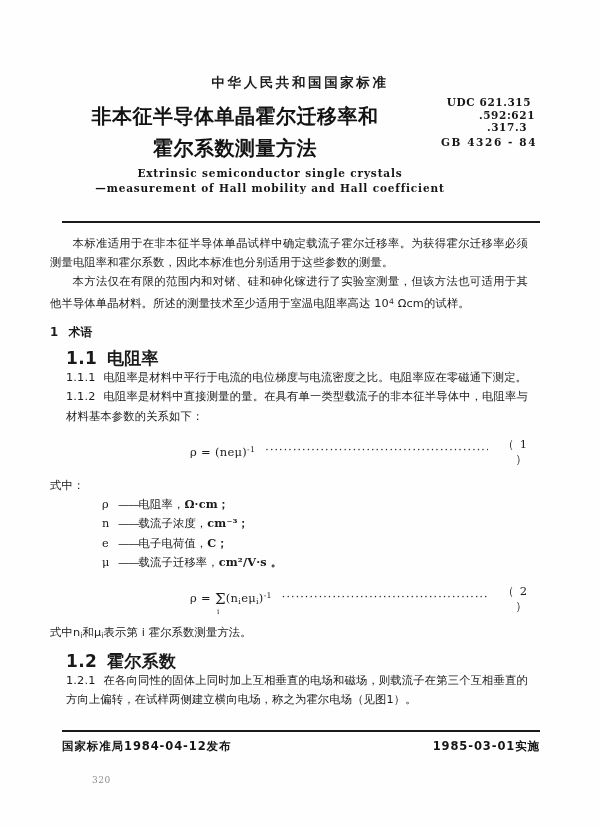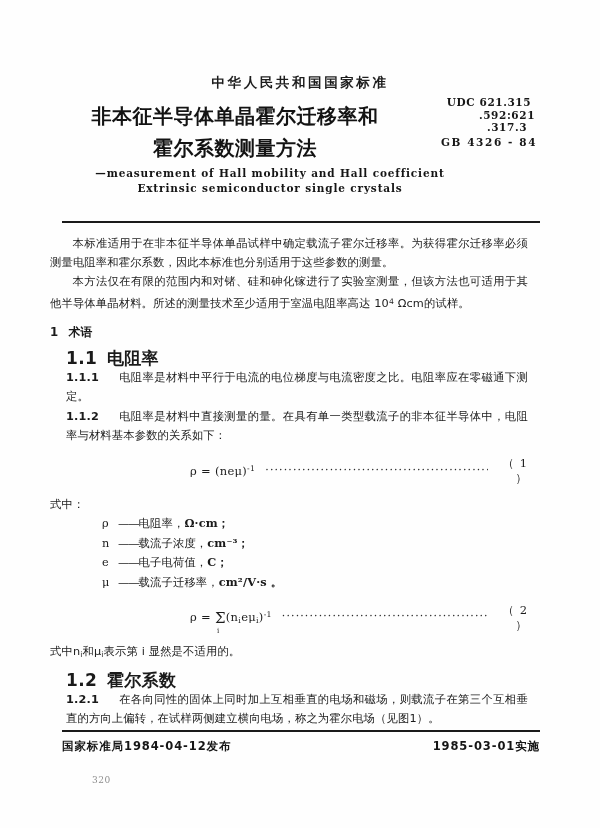--- a/index.html
+++ b/index.html
@@ -136,22 +136,22 @@
 
   .h3para {
     font-size: 11.3px;
     line-height: 19.2px;
     text-align: justify;
     padding-left: 16px;
     text-indent: 0;
     letter-spacing: 0.15px;
   }
   .h3para .num {
-    font-weight: 700;
-    margin-right: 20px;
+    font-weight: 400;
+    margin-right: 8px;
   }
 
   
   .formula-row {
     display: flex;
     align-items: center;
     font-family: "DejaVu Serif", "Liberation Serif", serif;
     font-size: 11.5px;
     margin: 11px 0 9px 0;
     color: #1c1c1c;
@@ -261,22 +261,22 @@
   </div>
 
   <div class="udc-block">
     <div class="udc-l1">UDC  621.315</div>
     <div class="udc-l2">.592:621</div>
     <div class="udc-l3">.317.3</div>
     <div class="udc-l4">GB 4326 - 84</div>
   </div>
 
   <div class="subtitle-block">
+    <div>Extrinsic  semiconductor  single  crystals</div>
     <div>—measurement of Hall mobility and Hall coefficient</div>
-    <div>Extrinsic  semiconductor  single  crystals</div>
   </div>
 
   <div class="rule-top"></div>
 
   <div class="body-area">
 
     <p class="para">本标准适用于在非本征半导体单晶试样中确定载流子霍尔迁移率。为获得霍尔迁移率必须测量电阻率和霍尔系数，因此本标准也分别适用于这些参数的测量。</p>
 
     <p class="para"><span>本方法仅在有限的范围内和对锗、硅和砷化镓进行了实验室测量，但该方法也可适用于其他半导体单晶材料。所述的测量技术至少适用于室温电阻率高达 10</span><sup>4</sup><span> Ωcm的试样。</span></p>
 
@@ -313,21 +313,21 @@
     </div>
 
 
     <div class="formula-row">
       <span class="formula-spacer"></span>
       <span class="formula-expr"><span>ρ = </span><span class="sigma"><span>Σ</span><span class="sig-sub">i</span></span><span>(n</span><sub>i</sub><span>eμ</span><sub>i</sub><span>)</span><sup>-1</sup></span>
       <span class="formula-dots">···························································</span>
       <span class="formula-no">（ 2 ）</span>
     </div>
 
-    <p class="para noindent"><span>式中n</span><sub>i</sub><span>和μ</span><sub>i</sub><span>表示第 i 显然是不适用的。</span></p>
+    <p class="para noindent"><span>式中n</span><sub>i</sub><span>和μ</span><sub>i</sub><span>表示第 i 霍尔系数测量方法。</span></p>
 
     <div class="h2"><span class="num">1.2</span><span>霍尔系数</span></div>
 
     <div class="h3para"><span class="num">1.2.1</span><span>在各向同性的固体上同时加上互相垂直的电场和磁场，则载流子在第三个互相垂直的方向上偏转，在试样两侧建立横向电场，称之为霍尔电场（见图1）。</span></div>
 
   </div>
 
   <div class="rule-bottom"></div>
 
   <div class="footer">

